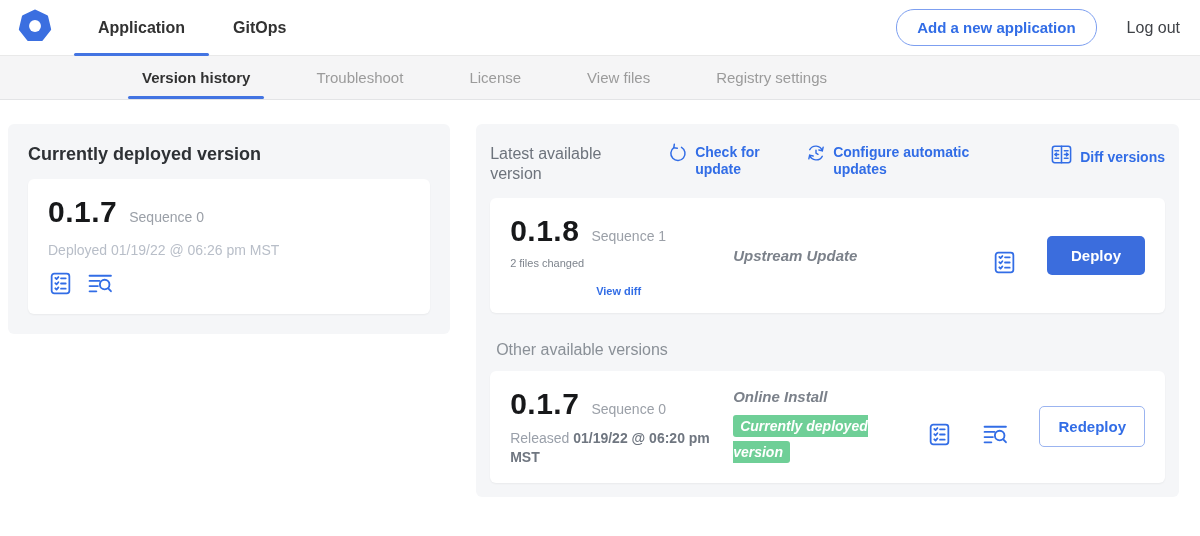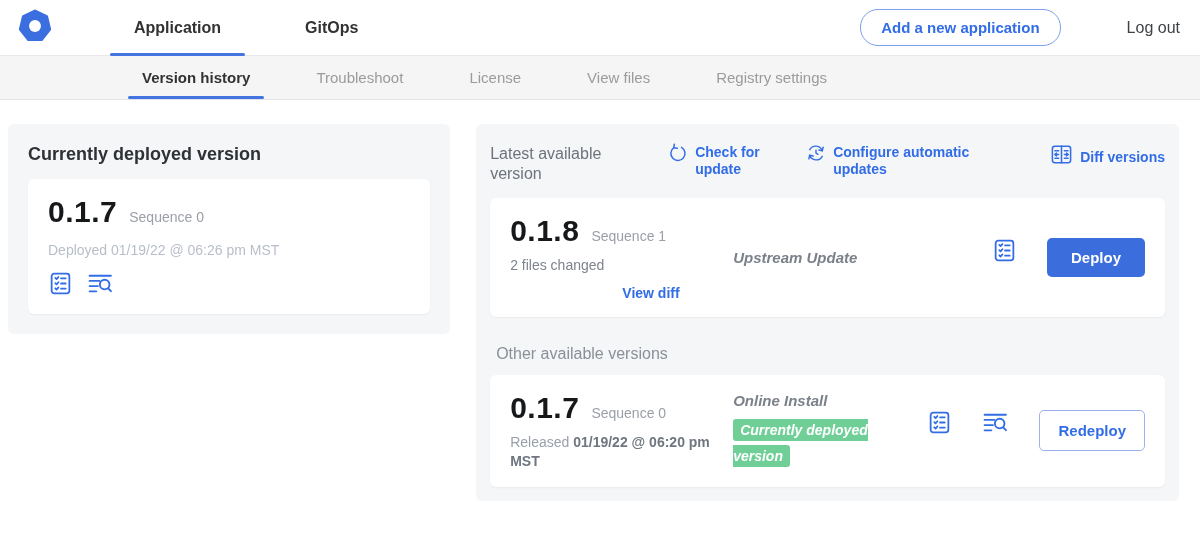--- a/index.html
+++ b/index.html
@@ -1,21 +1,21 @@
 <!DOCTYPE html>
 <html><head>
 <meta charset="utf-8">
 <style>
   * { margin:0; padding:0; box-sizing:border-box; }
   html,body { width:1200px; height:536px; overflow:hidden; background:#ffffff;
     font-family:"Liberation Sans", sans-serif; color:#323232; }
 
   
   .topbar { height:56px; display:flex; align-items:stretch; border-bottom:1px solid #e9e9e9;
-    background:#ffffff; padding:0 20px 0 18px;gap:36px; }
+    background:#ffffff; padding:0 20px 0 18px; }
   .logo-wrap { display:flex; align-items:center; margin-right:22px; }
   .top-tab { position:relative; display:flex; align-items:center; padding:0 24px;
     font-size:16px; font-weight:700; color:#323232; cursor:pointer; }
   .top-tab.active::after { content:""; position:absolute; left:0; right:0; bottom:-1px;
     height:3px; background:#4374e2; border-radius:2px; }
   .top-spacer { flex:1; }
   .add-app-btn { align-self:center; border:1px solid #7d9ff0; border-radius:18px;
     padding:9px 20px; font-size:15px; font-weight:700; color:#326de6; background:#fff; cursor:pointer; }
   .logout { display:flex; align-items:center; margin-left:30px; font-size:16px; color:#3f4247; cursor:pointer; }
 
@@ -53,28 +53,28 @@
   .link-check .lbl { width:72px; }
   .link-config { width:190px; margin-left:10px; }
   .link-config .lbl { width:140px; }
   .link-diff { margin-left:auto; align-items:center; }
   .hdr-link svg { flex:0 0 auto; margin-top:-1px; }
 
   .version-card { display:flex; align-items:center; padding:16px 20px; }
   .vc-left { width:205px; flex:0 0 auto; }
   .released-line { font-size:14px; color:#9aa0aa; margin-top:8px; line-height:1.35; }
   .released-line b { color:#6f7680; font-weight:700; }
-  .files-row { display:flex; gap:18px; margin-top:9px; font-size:14px; color:#7e848d; }
+  .files-row { display:flex; gap:12px; margin-top:9px; font-size:11px; color:#7e848d; }
   .view-diff { color:#326de6; font-weight:700; cursor:pointer;margin-top:28px; }
   .vc-mid { flex:1; padding-left:18px;font-style:italic; }
   .source-label { font-size:15px; font-weight:700; color:#7b818a; }
   .badge-wrap { margin-top:8px; width:175px; line-height:1.65; }
   .badge { display:inline; background:#6fcf97; color:#ffffff; font-size:14px; font-weight:700;
     padding:3px 7px; border-radius:3px; }
-  .vc-right { display:flex; align-items:flex-start; gap:30px; flex:0 0 auto; }
+  .vc-right { display:flex; align-items:flex-end; gap:30px; flex:0 0 auto; }
   .deploy-btn { background:#3b6ddd; color:#ffffff; border:none; border-radius:5px;
     padding:11px 24px; font-size:15px; font-weight:700; cursor:pointer; }
   .redeploy-btn { background:#ffffff; color:#326de6; border:1px solid #9bb4f0; border-radius:5px;
     padding:11px 18px; font-size:15px; font-weight:700; cursor:pointer; }
   .other-title { font-size:16px; color:#8a9097; margin:28px 0 12px 6px; }
 </style>
 </head>
 <body>
 
 <div class="topbar">

